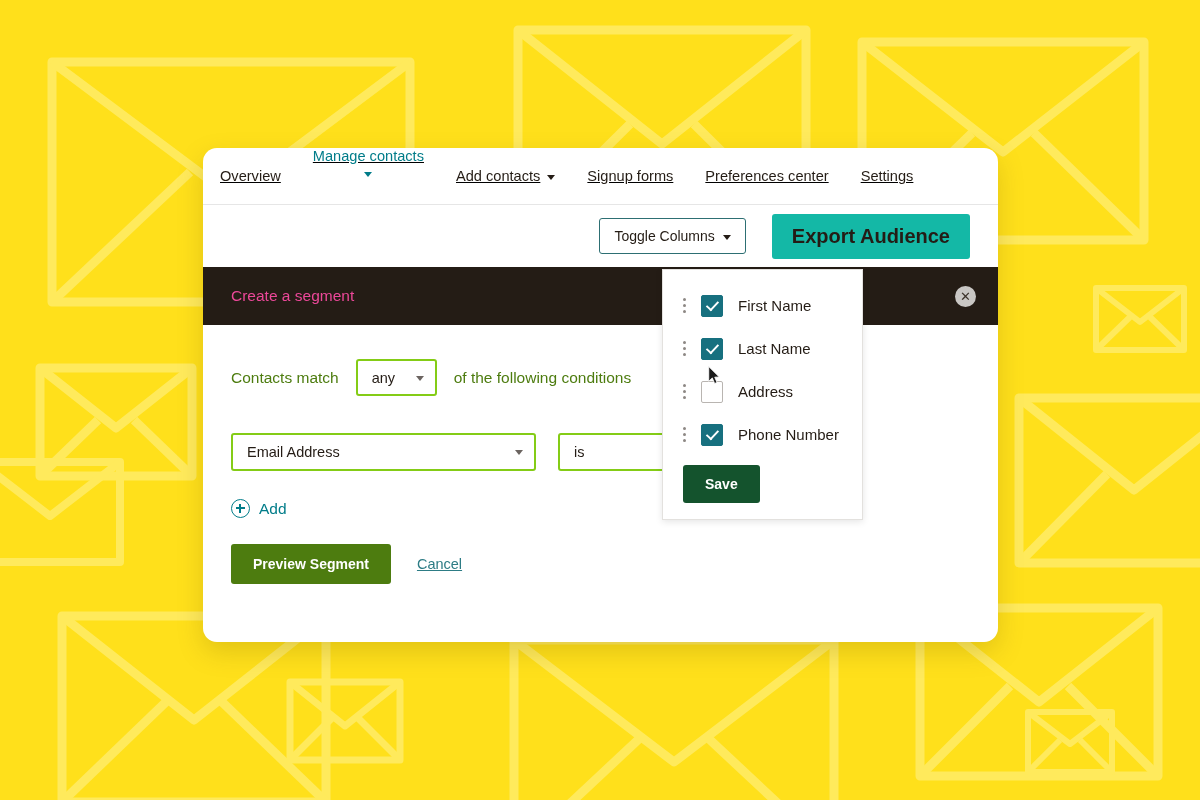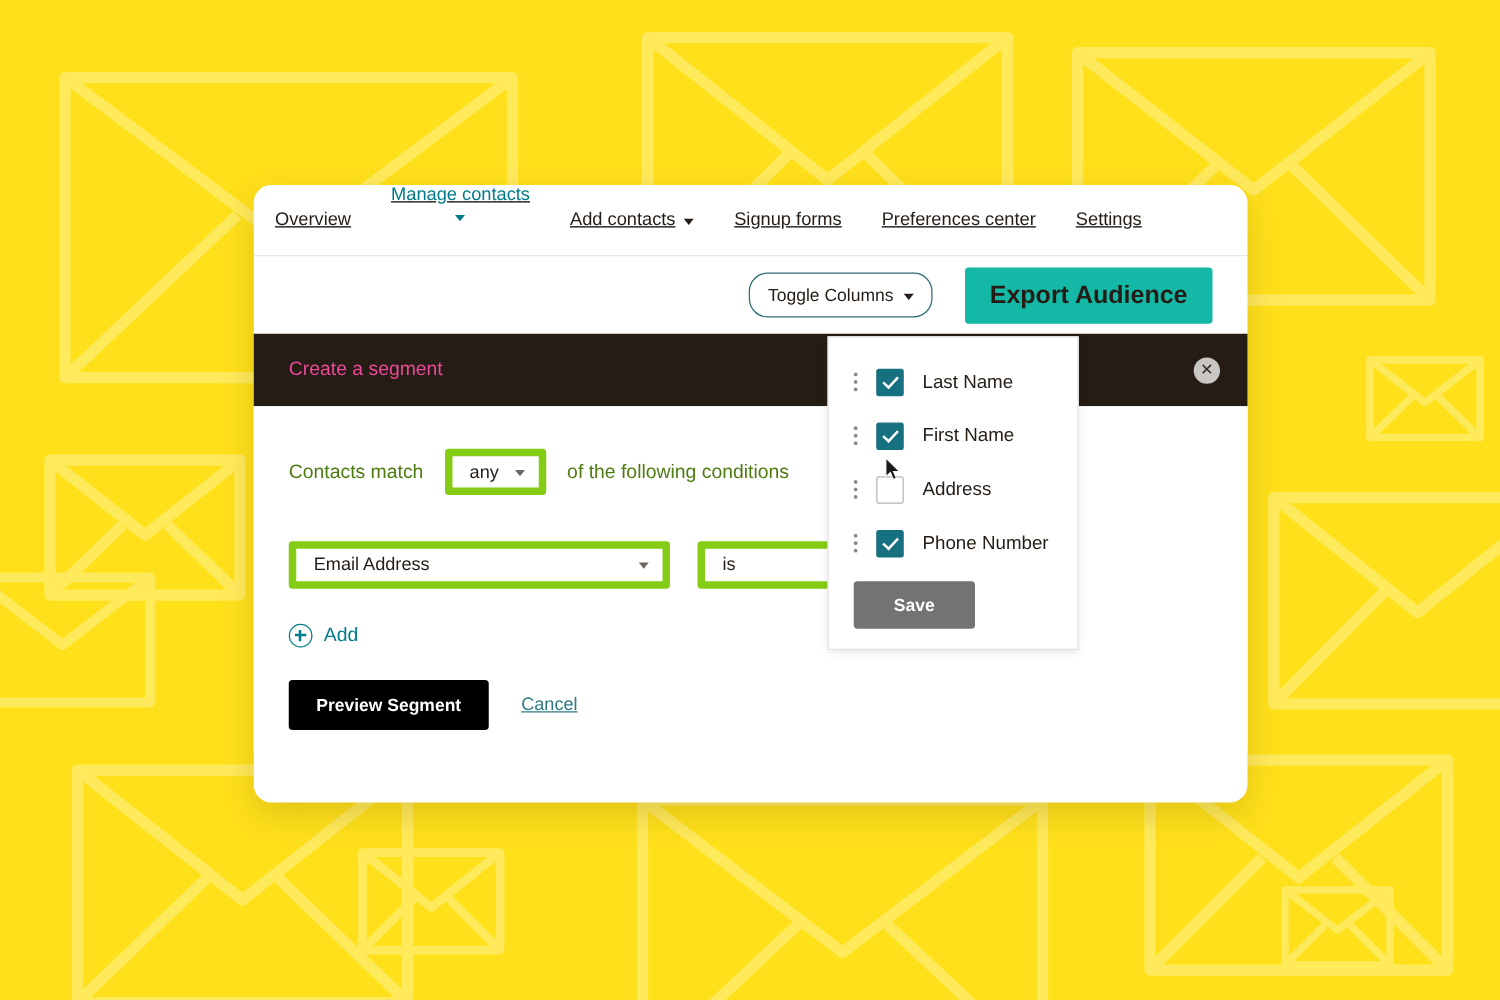--- a/index.html
+++ b/index.html
@@ -80,21 +80,21 @@
     justify-content: flex-end;
     gap: 26px;
     padding: 0 28px 0 0;
   }
   #toggle-columns-btn {
     display: flex;
     align-items: center;
     gap: 8px;
     border: 1.5px solid #2d6f73;
     background: #ffffff;
-    border-radius: 15px;
+    border-radius: 3px;
     padding: 9px 14px;
     font-size: 14px;
     color: #241c15;
     cursor: pointer;
   }
   #export-audience-btn {
     background: #14b8a6;
     border: none;
     border-radius: 3px;
     padding: 11px 20px;
@@ -143,21 +143,21 @@
 
   .match-row {
     display: flex;
     align-items: center;
     gap: 17px;
     margin-bottom: 37px;
   }
   .match-label { font-size: 15.5px; color: #4d7c0f; }
   .select-box {
     position: relative;
-    border: 6px solid #84cc16;
+    border: 2px solid #84cc16;
     border-radius: 3px;
     background: #ffffff;
     display: flex;
     align-items: center;
     height: 37px;
     padding: 0 30px 0 14px;
     font-size: 14.5px;
     color: #241c15;
     cursor: pointer;
   }
@@ -204,21 +204,21 @@
   }
   #add-icon::before { left: 3.6px; right: 3.6px; top: 7.2px; height: 1.6px; }
   #add-icon::after { top: 3.6px; bottom: 3.6px; left: 7.2px; width: 1.6px; }
 
   .footer-row {
     display: flex;
     align-items: center;
     gap: 26px;
   }
   #preview-segment-btn {
-    background: #000000;
+    background: #4d7c0f;
     color: #ffffff;
     border: none;
     border-radius: 3px;
     padding: 12px 22px;
     font-size: 14px;
     font-weight: bold;
     cursor: pointer;
   }
   #cancel-link {
     color: #2d7c85;
@@ -284,25 +284,25 @@
     background: #ffffff;
     border: 1.3px solid #b9b5b1;
   }
   .col-label {
     font-size: 15px;
     color: #241c15;
     white-space: nowrap;
   }
   #save-columns-btn {
     margin: 9px 0 0 20px;
-    background: #737373;
+    background: #14532d;
     color: #ffffff;
     border: none;
     border-radius: 3px;
-    padding: 11px 32px;
+    padding: 11px 22px;
     font-size: 14px;
     font-weight: bold;
     cursor: pointer;
   }
 
   
   #mouse-cursor {
     position: absolute;
     left: 44px;
     top: 96px;
@@ -480,31 +480,31 @@
 
   <div id="toggle-columns-panel">
 
     <div class="column-item">
       <span class="drag-handle">
           <i></i>
           <i></i>
           <i></i>
         </span>
       <span class="col-checkbox checked"></span>
-      <span class="col-label">Last Name</span>
+      <span class="col-label">First Name</span>
     </div>
 
     <div class="column-item">
       <span class="drag-handle">
           <i></i>
           <i></i>
           <i></i>
         </span>
       <span class="col-checkbox checked"></span>
-      <span class="col-label">First Name</span>
+      <span class="col-label">Last Name</span>
     </div>
 
     <div class="column-item">
       <span class="drag-handle">
           <i></i>
           <i></i>
           <i></i>
         </span>
       <span class="col-checkbox unchecked"></span>
       <span class="col-label">Address</span>

